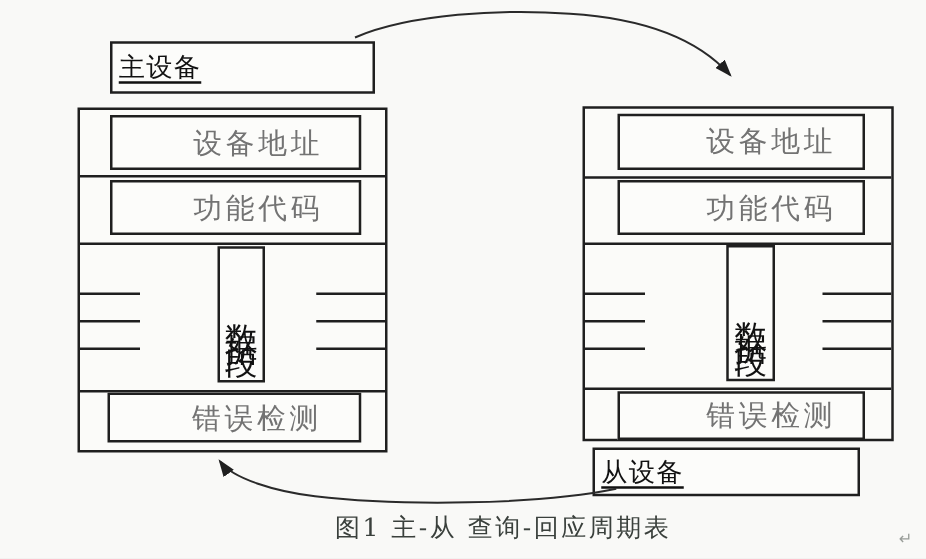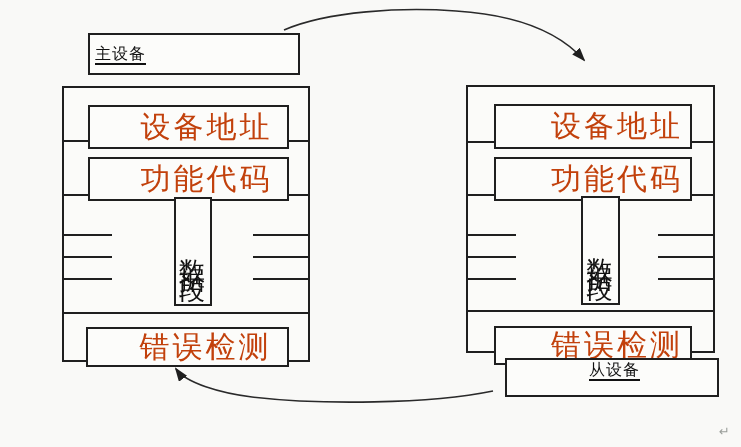--- a/index.html
+++ b/index.html
@@ -7,40 +7,40 @@
   .page {
     position:relative; width:741px; height:447px;
     background:#f9f9f7;
     font-family:"DejaVu Sans", sans-serif;
     color:#141414; overflow:hidden;
   }
   .arrows { position:absolute; left:0; top:0; width:741px; height:447px; pointer-events:none; z-index:5; }
 
   .callout {
     position:absolute; background:#fcfcfa; border:2px solid #1f1f1f;
-    font-size:16px; letter-spacing:1px; color:#111;
+    font-size:21px; letter-spacing:1px; color:#111;
     display:flex; align-items:center; padding-left:5px; z-index:3;
     white-space:nowrap;
   }
   .callout-top    { left:88px;  top:33px;  width:212px; height:42px; }
-  .callout-bottom { left:505px; top:358px; width:214px; height:39px;flex-direction:column; }
+  .callout-bottom { left:474px; top:358px; width:214px; height:39px; }
   .u { text-decoration:underline; text-underline-offset:4px; text-decoration-thickness:2px; }
 
   .frame { position:absolute; border:2px solid #1f1f1f; background:#fbfbf9; z-index:2; }
   .frame-left  { left:62px;  top:86px; width:248px; height:276px; }
   .frame-right { left:466px; top:85px; width:249px; height:268px; }
 
   .hline { position:absolute; left:0; right:0; height:2px; background:#1f1f1f; }
   .frame-left  .h1 { top:52px; }  .frame-left  .h2 { top:106px; } .frame-left  .h3 { top:224px; }
   .frame-right .h1 { top:54px; }  .frame-right .h2 { top:107px; } .frame-right .h3 { top:223px; }
 
   .fieldbox {
     position:absolute; border:2px solid #1f1f1f; background:#fcfcfa;
-    font-size:30px; letter-spacing:3px; color:#c2410c;
-    display:flex; align-items:center; justify-content:center; white-space:nowrap;margin-top:13px;
+    font-size:23px; letter-spacing:3px; color:#737373;
+    display:flex; align-items:center; justify-content:center; white-space:nowrap;
   }
   .frame-left  .f-dev { left:24px; top:4px;   width:201px; height:44px; padding-left:36px; }
   .frame-left  .f-fun { left:24px; top:56px;  width:201px; height:44px; padding-left:36px; }
   .frame-left  .f-err { left:22px; top:226px; width:203px; height:40px; padding-left:36px; }
   .frame-right .f-dev { left:26px; top:4px;   width:198px; height:45px; padding-left:48px; }
   .frame-right .f-fun { left:26px; top:57px;  width:198px; height:44px; padding-left:48px; }
   .frame-right .f-err { left:26px; top:226px; width:198px; height:39px; padding-left:48px; }
 
   .vdata {
     position:absolute; border:2px solid #1f1f1f; background:#fcfcfa;
@@ -114,15 +114,16 @@
   <svg class="arrows" viewBox="0 0 741 447" xmlns="http://www.w3.org/2000/svg">
     <defs>
       <marker id="ah" viewBox="0 0 14 10" markerWidth="14" markerHeight="10" refX="12" refY="5" orient="auto" markerUnits="userSpaceOnUse">
         <path d="M0,0 L14,5 L0,10 Z" fill="#1f1f1f"></path>
       </marker>
     </defs>
     <path d="M 284 30 C 328 11, 402 7, 456 11 C 519 15, 559 32, 584 60" fill="none" stroke="#2a2a2a" stroke-width="1.6" marker-end="url(#ah)"></path>
     <path d="M 493 391 C 430 404, 320 405, 252 397 C 220 393, 186 383, 176 369" fill="none" stroke="#2a2a2a" stroke-width="1.6" marker-end="url(#ah)"></path>
   </svg>
 
+  <div class="caption">图1 主-从 查询-回应周期表</div>
   <div class="pmark">↵</div>
 
 </div>
 
 </body></html>

